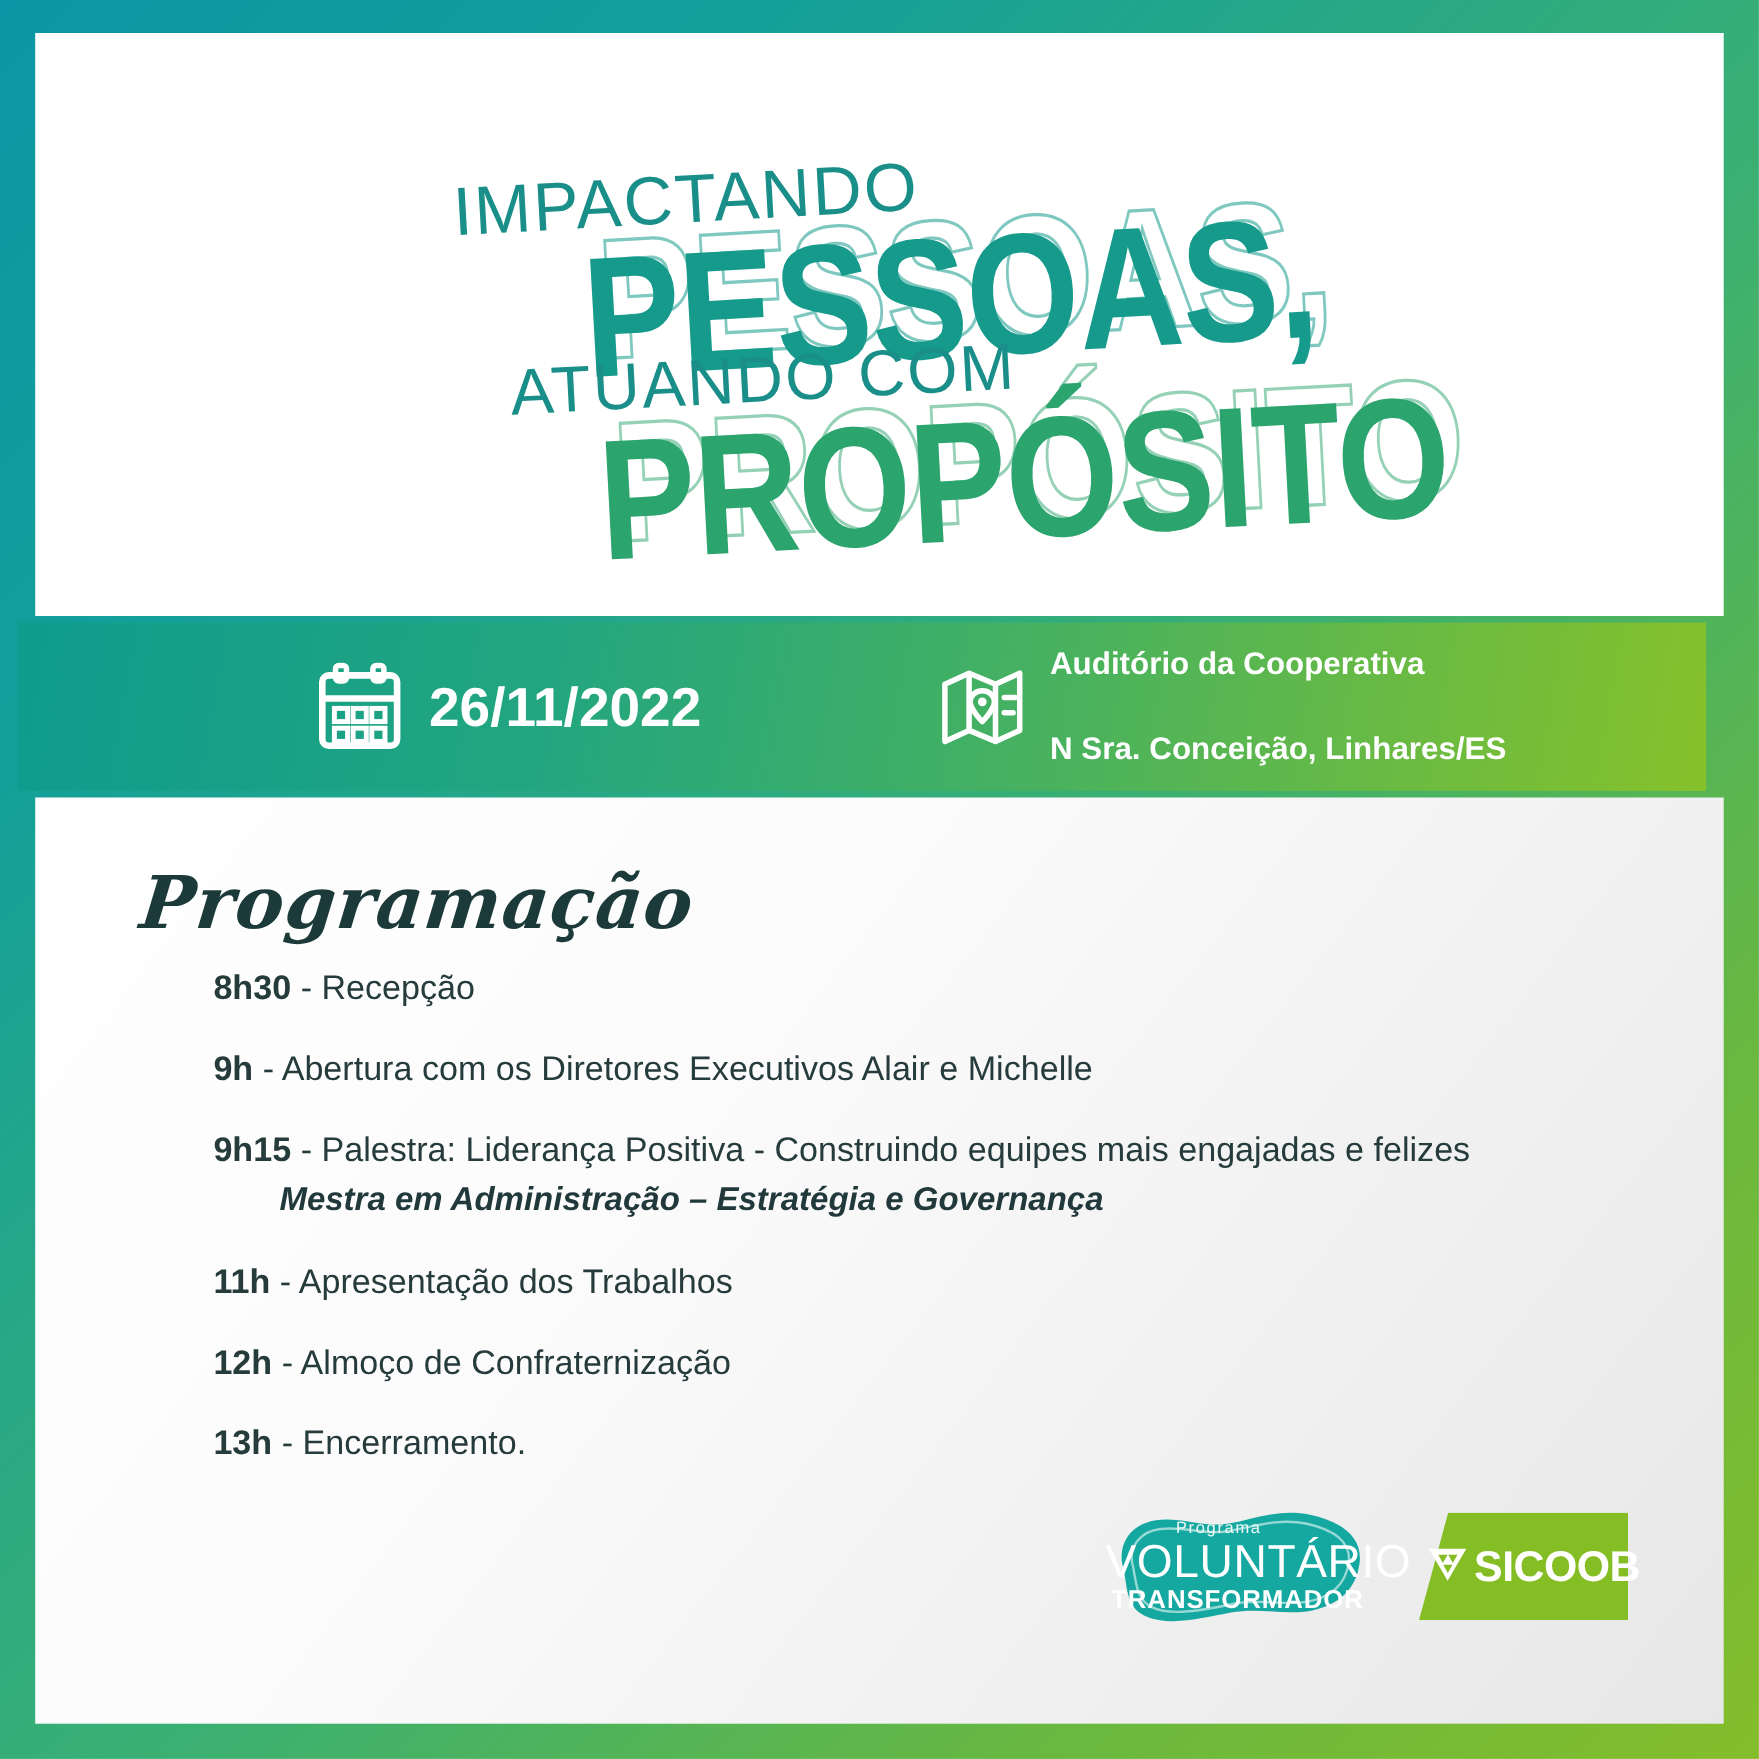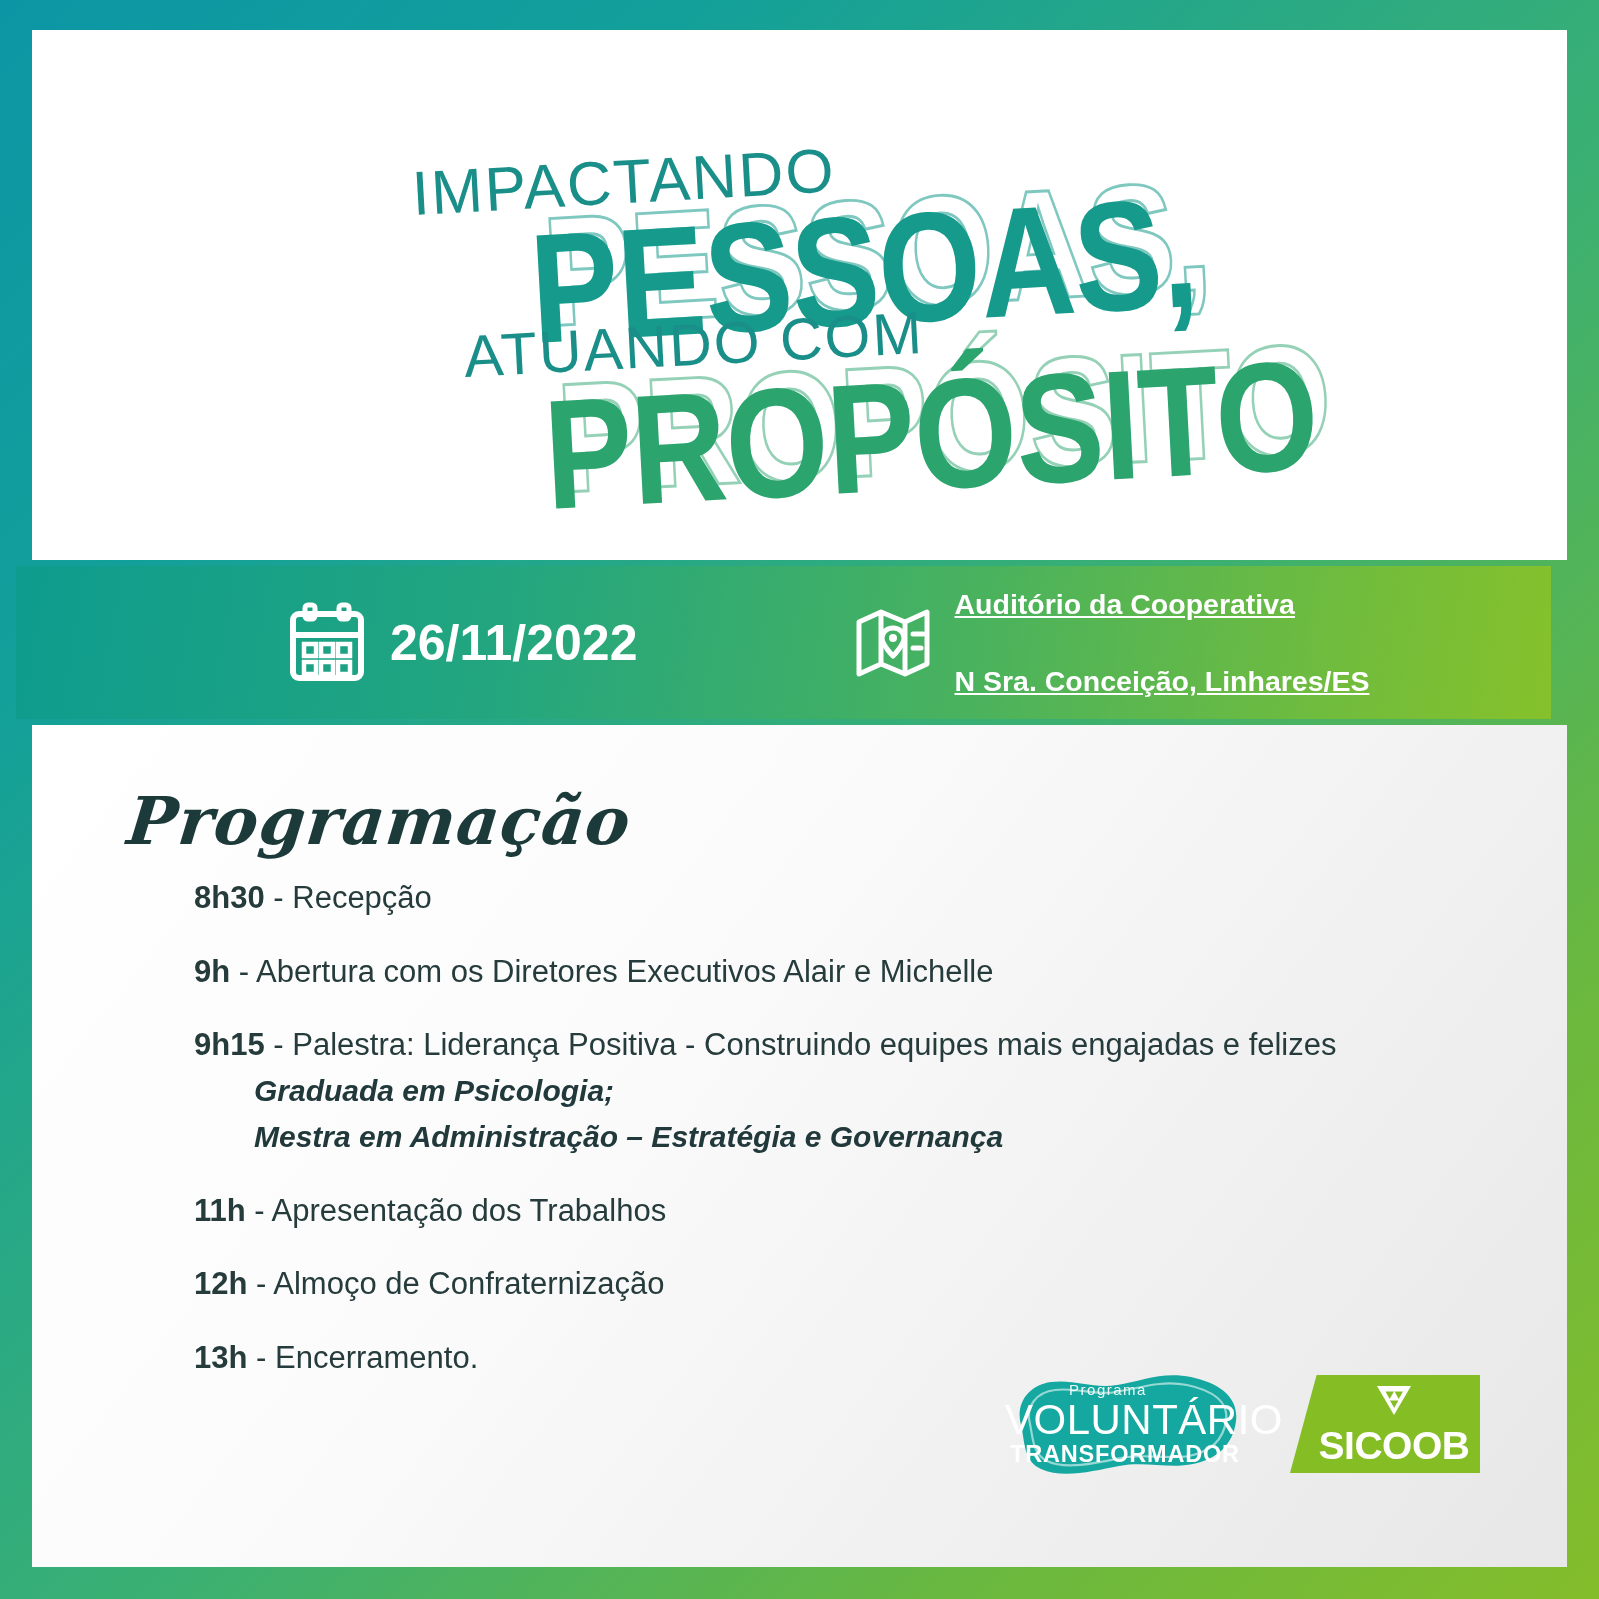--- a/index.html
+++ b/index.html
@@ -140,21 +140,20 @@
     font-weight: 700;
     letter-spacing: 0px;
   }
 
   .place-text {
     margin-left: 22px;
     color: #ffffff;
     font-size: 28.5px;
     font-weight: 700;
     line-height: 1.35;
-    text-decoration: underline;
   }
 
   
   .body-panel {
     position: absolute;
     left: 32px;
     top: 725px;
     width: 1535px;
     height: 842px;
     background: linear-gradient(128deg, #ffffff 0%, #fbfbfb 38%, #f1f1f1 68%, #e7e7e7 100%);
@@ -275,21 +274,20 @@
   }
   .sicoob-inner {
     position: absolute;
     inset: 0;
     display: flex;
     align-items: center;
     justify-content: center;
     gap: 5px;
     padding-left: 18px;
     box-sizing: border-box;
-    flex-direction: column;
   }
   .sicoob-word {
     color: #ffffff;
     font-size: 39px;
     font-weight: 700;
     letter-spacing: -0.5px;
     line-height: 1;
   }
 </style>
 </head>
@@ -373,21 +371,20 @@
     <div class="sched-item">
       <span class="sched-time">9h</span>
       <span class="sched-sep">-</span>
       <span class="sched-desc">Abertura com os Diretores Executivos Alair e Michelle</span>
     </div>
 
     <div class="sched-item">
       <span class="sched-time">9h15</span>
       <span class="sched-sep">-</span>
       <span class="sched-desc">Palestra: Liderança Positiva - Construindo equipes mais engajadas e felizes</span>
-      <div class="sched-sub">Graduada em Psicologia;</div>
       <div class="sched-sub">Mestra em Administração – Estratégia e Governança</div>
     </div>
 
 
     <div class="sched-item">
       <span class="sched-time">11h</span>
       <span class="sched-sep">-</span>
       <span class="sched-desc">Apresentação dos Trabalhos</span>
     </div>
 

